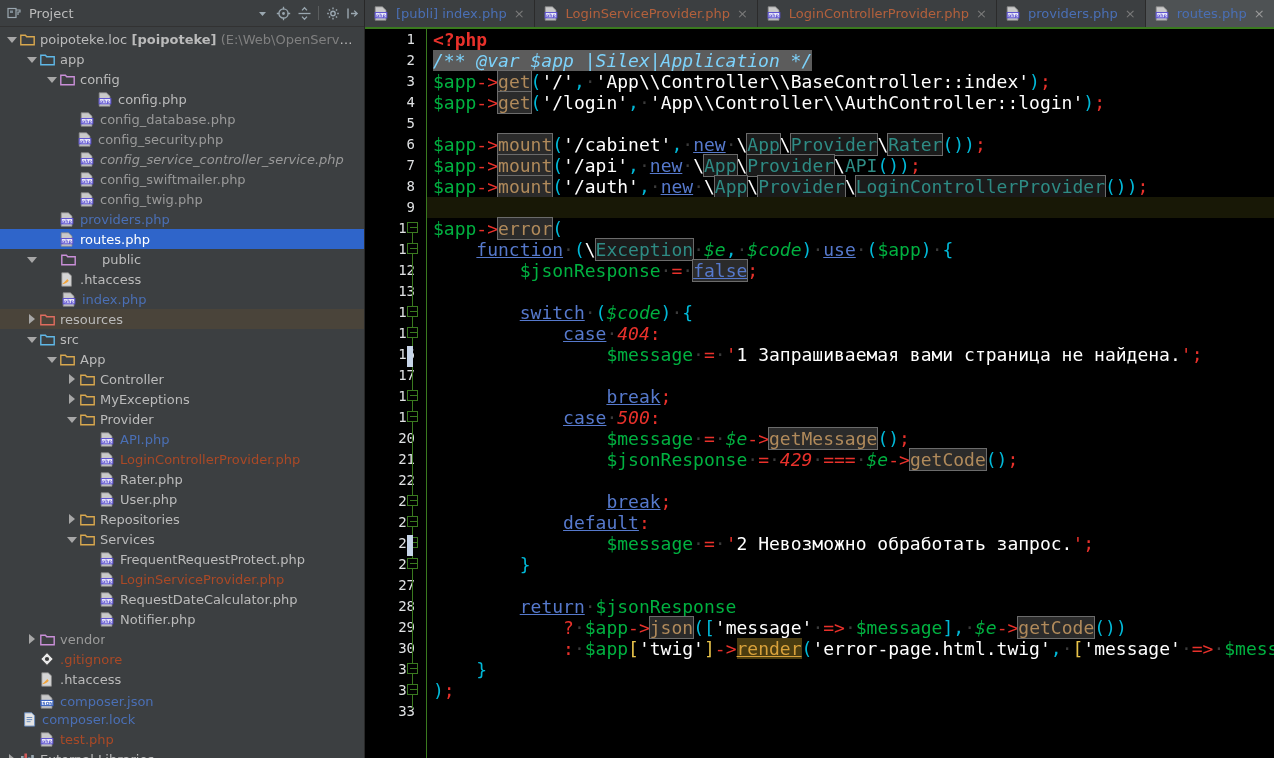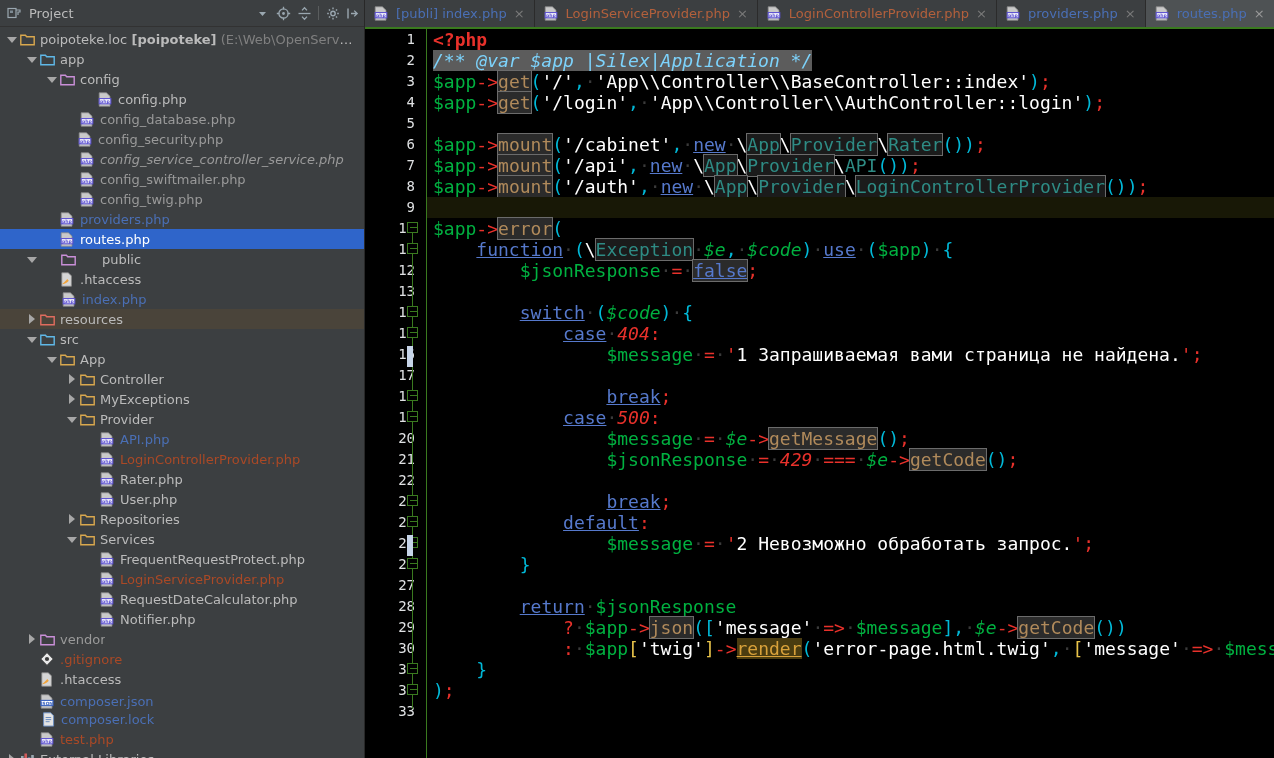--- a/index.html
+++ b/index.html
@@ -499,21 +499,21 @@
           <span class="arrow none"></span>
           <span class="ficon">
             <svg width="14" height="15" viewBox="0 0 14 15">
               <path d="M1.2 0.8 h7.2 l3.6 3.4 v10 h-10.8 z" fill="#c9c9c9" stroke="#8a8a8a" stroke-width=".8"></path>
               <rect x="1" y="6.4" width="12" height="5.2" fill="#fff" stroke="#3a63c0" stroke-width="1.1"></rect>
               <text x="7" y="10.9" font-size="4.3" font-family="DejaVu Sans" text-anchor="middle" fill="#3a63c0" font-weight="bold">JSON</text>
             </svg>
           </span>
           <span class="lbl c-bluelink">composer.json</span>
         </div>
-        <div class="row" style="padding-left: 27px; align-items: center;">
+        <div class="row" style="padding-left: 8px; align-items: center;">
           <span class="arrow none"></span>
           <span class="ficon">
             <svg width="13" height="15" viewBox="0 0 13 15">
               <path d="M1.6 0.8 h7 l3 2.9 v10.4 h-10 z" fill="#e4e4e4" stroke="#6c8ebf" stroke-width="1"></path>
               <path d="M3.6 5.5 h5.6 M3.6 7.6 h5.6 M3.6 9.7 h4" stroke="#6c8ebf" stroke-width="1"></path>
             </svg>
           </span>
           <span class="lbl c-bluelink">composer.lock</span>
         </div>
         <div class="row" style="padding-left: 26px;">

